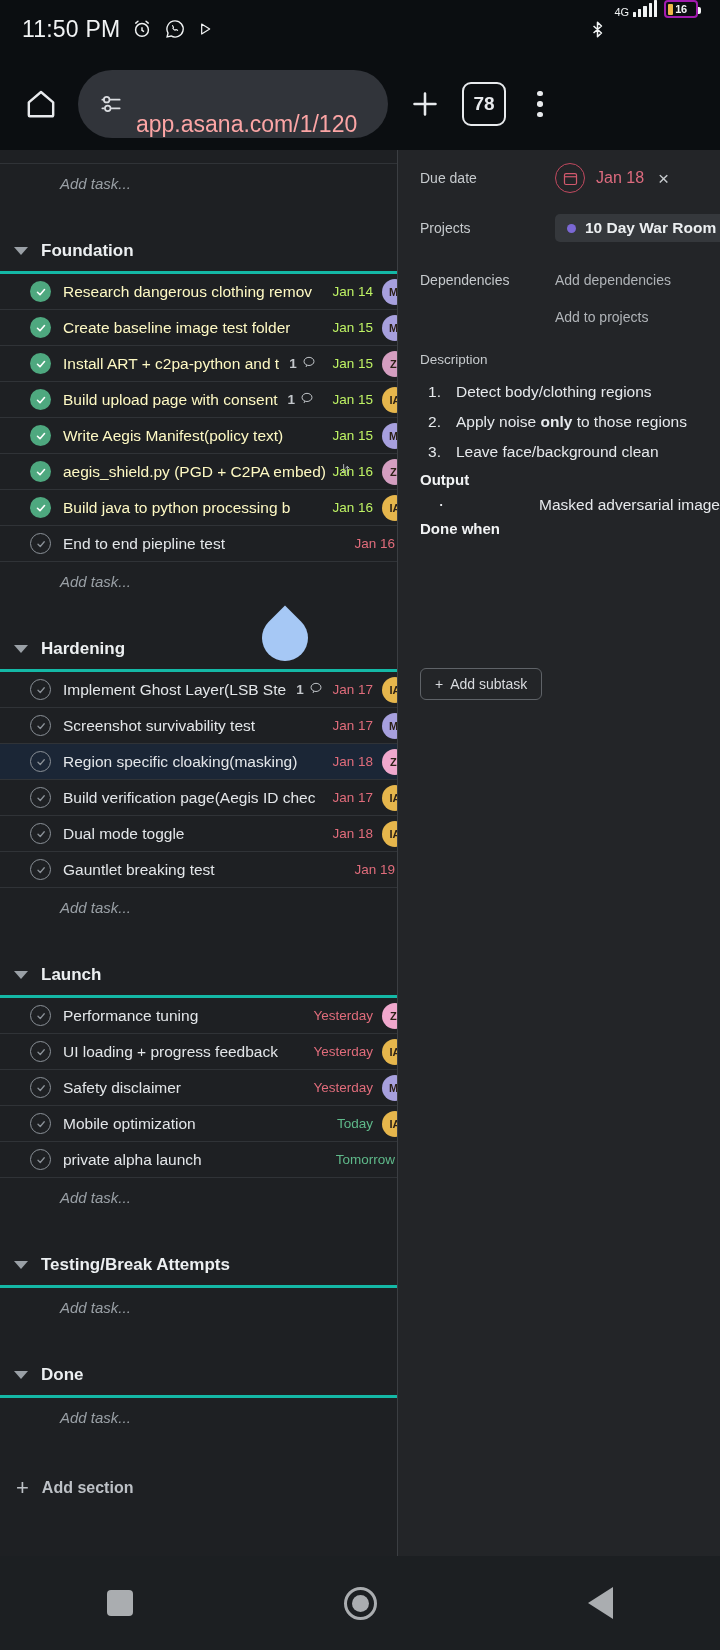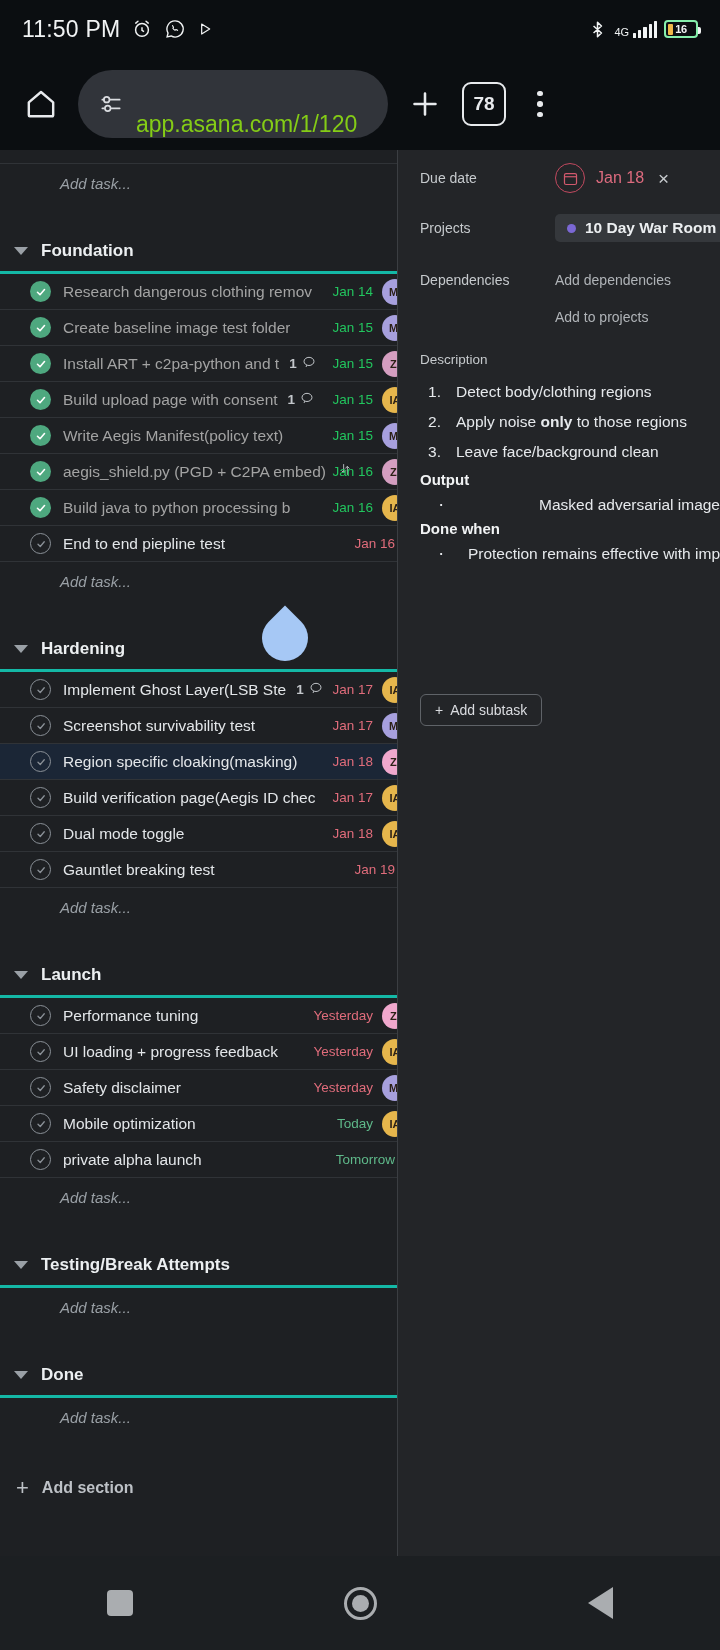--- a/index.html
+++ b/index.html
@@ -18,34 +18,34 @@
     background:#0b0e11;
     display:flex;
     align-items:center;
     padding:0 22px;
     position:relative;
   }
   .status-left { display:flex; align-items:center; gap:11px; }
   .status-time { font-size:23px; color:#f1f3f4; letter-spacing:.2px; }
   .status-right {
     position:absolute; right:22px; top:0; bottom:0;
-    display:flex; align-items:center; gap:7px;
+    display:flex; gap:7px;
   }
   .ic { display:inline-flex; align-items:center; justify-content:center; }
   .sig-bars { display:flex; align-items:flex-end; gap:2px; height:17px; }
   .sig-bars i { width:3.2px; background:#f1f3f4; display:block; border-radius:.5px; }
   .sig-bars i:nth-child(1){height:5px}
   .sig-bars i:nth-child(2){height:8px}
   .sig-bars i:nth-child(3){height:11px}
   .sig-bars i:nth-child(4){height:14px}
   .sig-bars i:nth-child(5){height:17px}
   .net-label { font-size:11px; color:#f1f3f4; line-height:1; margin-right:-3px; }
   .net-wrap { display:flex; flex-direction:column; align-items:center; justify-content:flex-end; height:18px;}
   .battery {
-    width:34px; height:18px; border:2px solid #86efac; border-radius:4px;
+    width:34px; height:18px; border:2px solid #a21caf; border-radius:4px;
     display:flex; align-items:center; padding:1.5px; position:relative;
   }
   .battery::after {
     content:""; position:absolute; right:-5px; top:5px;
     width:3px; height:7px; background:#f1f3f4; border-radius:0 2px 2px 0;
   }
   .battery .lvl { width:5px; height:100%; background:#f0b849; border-radius:1px; }
   .battery .btxt {
     position:absolute; left:0; right:0; text-align:center;
     font-size:11px; color:#f1f3f4; font-weight:bold; letter-spacing:-.3px;
@@ -55,21 +55,21 @@
   .browser-bar {
     height:92px; background:#0b0e11;
     display:flex; align-items:center; padding:0 18px; gap:14px;
   }
   .home-btn { width:46px; height:46px; display:flex; align-items:center; justify-content:center; }
   .url-pill {
     flex:0 0 auto; width:310px; height:68px; background:#31343a;
     border-radius:34px; display:flex; align-items:center; gap:12px; padding:0 20px;
   }
   .url-text {
-    font-size:23px; color:#84cc16; white-space:nowrap; overflow:hidden;margin-top:40px;
+    font-size:23px; color:#fca5a5; white-space:nowrap; overflow:hidden;margin-top:40px;
   }
   .plus-btn { width:46px; height:46px; display:flex; align-items:center; justify-content:center; }
   .tabs-btn {
     width:44px; height:44px; border:2.6px solid #e8eaed; border-radius:9px;
     display:flex; align-items:center; justify-content:center;
     font-size:19px; font-weight:bold; color:#e8eaed;
   }
   .menu-btn {
     width:40px; height:46px; display:flex; flex-direction:column;
     align-items:center; justify-content:center; gap:5px;
@@ -112,34 +112,34 @@
     display:flex; align-items:center; justify-content:center; margin-right:12px;
   }
   .check.done { background:#4ea87f; }
   .check.open { border:1.8px solid #8a9097; }
   .check svg { display:block; }
 
   .task-name {
     font-size:15.5px; color:#e3e6e9; white-space:nowrap;
     overflow:hidden; flex:0 1 auto;
   }
-  .row.completed .task-name { color:#a3a3a3;text-align:center; }
+  .row.completed .task-name { color:#fef9c3;text-align:center; }
 
   .cmt {
     display:flex; align-items:center; gap:5px; margin-left:10px; flex:0 0 auto;
   }
   .cmt .n { font-size:13.5px; color:#c3c7cb; font-weight:bold; }
   .subicon { margin-left:12px; flex:0 0 auto; }
 
   .row-right {
     position:absolute; right:0; top:0; bottom:0;
     display:flex; align-items:center; gap:9px; padding-right:2px;
   }
   .due { font-size:13.5px; white-space:nowrap; }
-  .due.grey { color:#22c55e; }
+  .due.grey { color:#bef264; }
   .due.red { color:#e06c7b; }
   .due.green { color:#5fb98a; }
   .avatar {
     width:26px; height:26px; border-radius:50%; flex:0 0 auto;
     display:flex; align-items:center; justify-content:center;
     font-size:11px; font-weight:bold; color:#2b2016;
     margin-right:-13px;
   }
   .row.selected { background:#1b2636; }
 
@@ -631,23 +631,20 @@
       <ol class="desc-ol">
         <li>Detect body/clothing regions</li>
         <li><span>Apply noise </span><b>only</b><span> to those regions</span></li>
         <li>Leave face/background clean</li>
       </ol>
       <div class="desc-h">Output</div>
       <ul class="desc-ul">
         <li>Masked adversarial image</li>
       </ul>
       <div class="desc-h">Done when</div>
-      <ul class="desc-ul">
-        <li>Protection remains effective with imp</li>
-      </ul>
     </div>
 
     <div class="add-subtask">
       <span>+</span>
       <span>Add subtask</span>
     </div>
   </div>
 </div>
 
 <div class="nav-bar">

